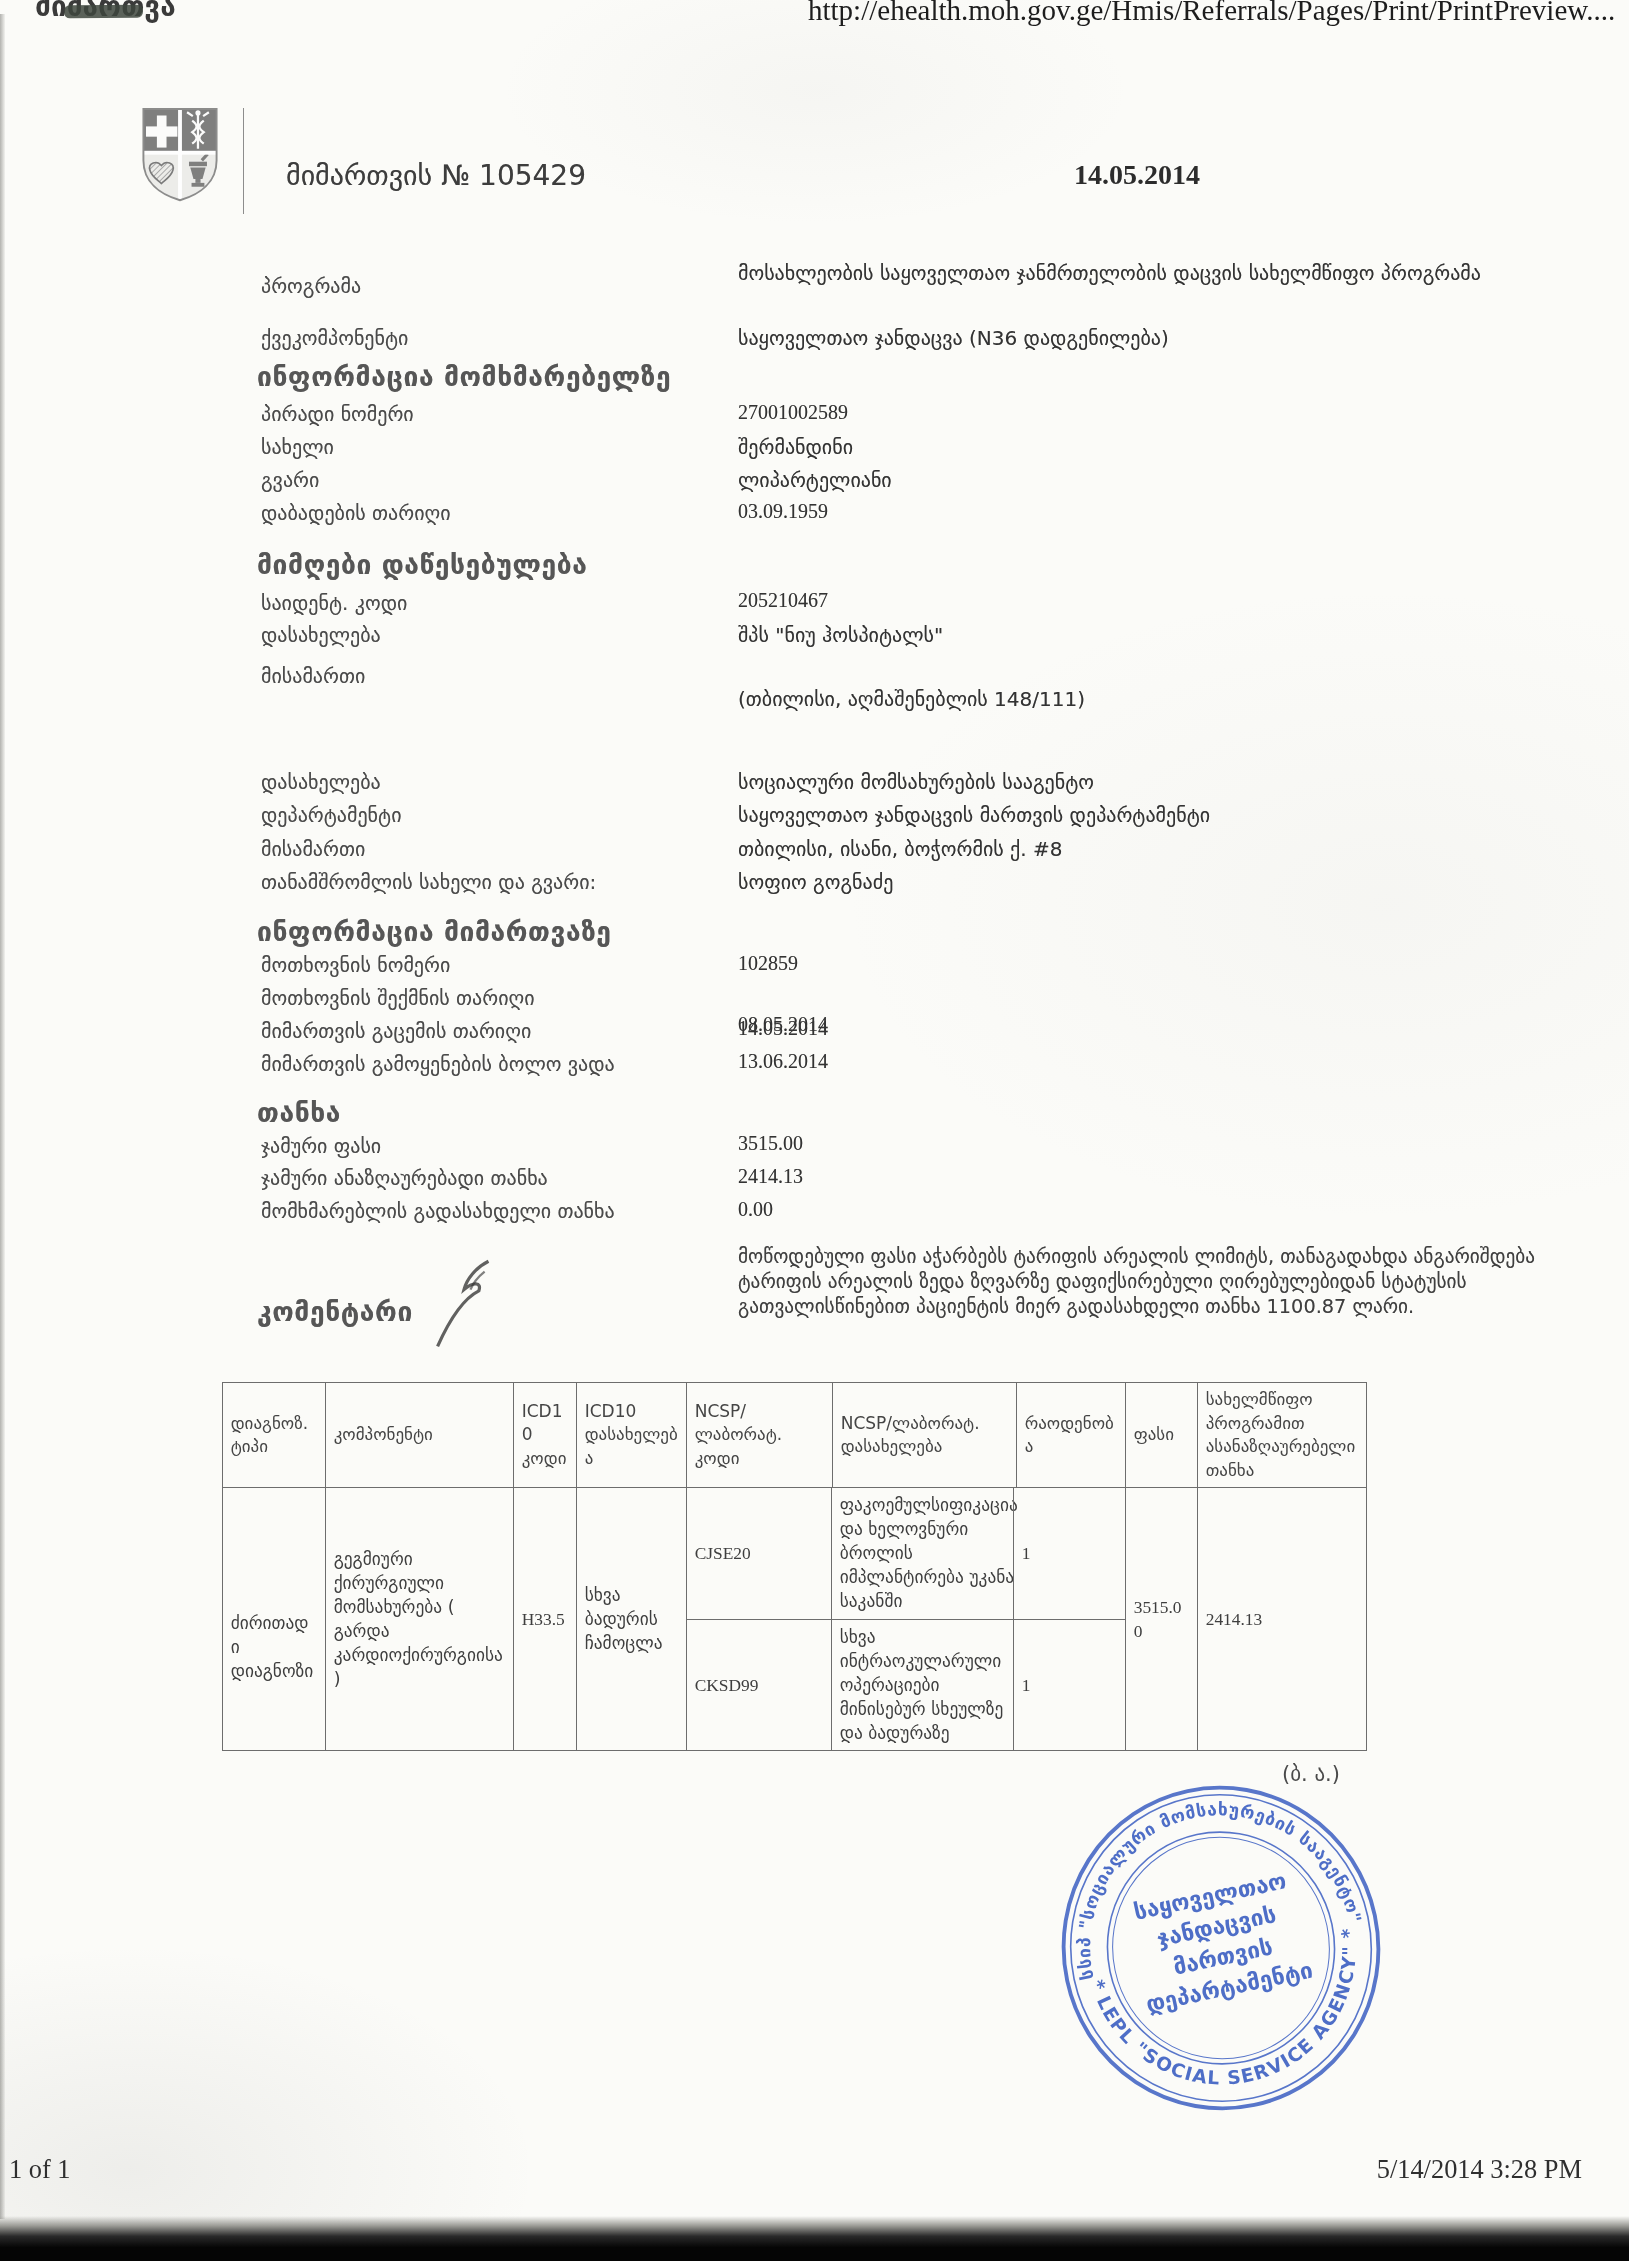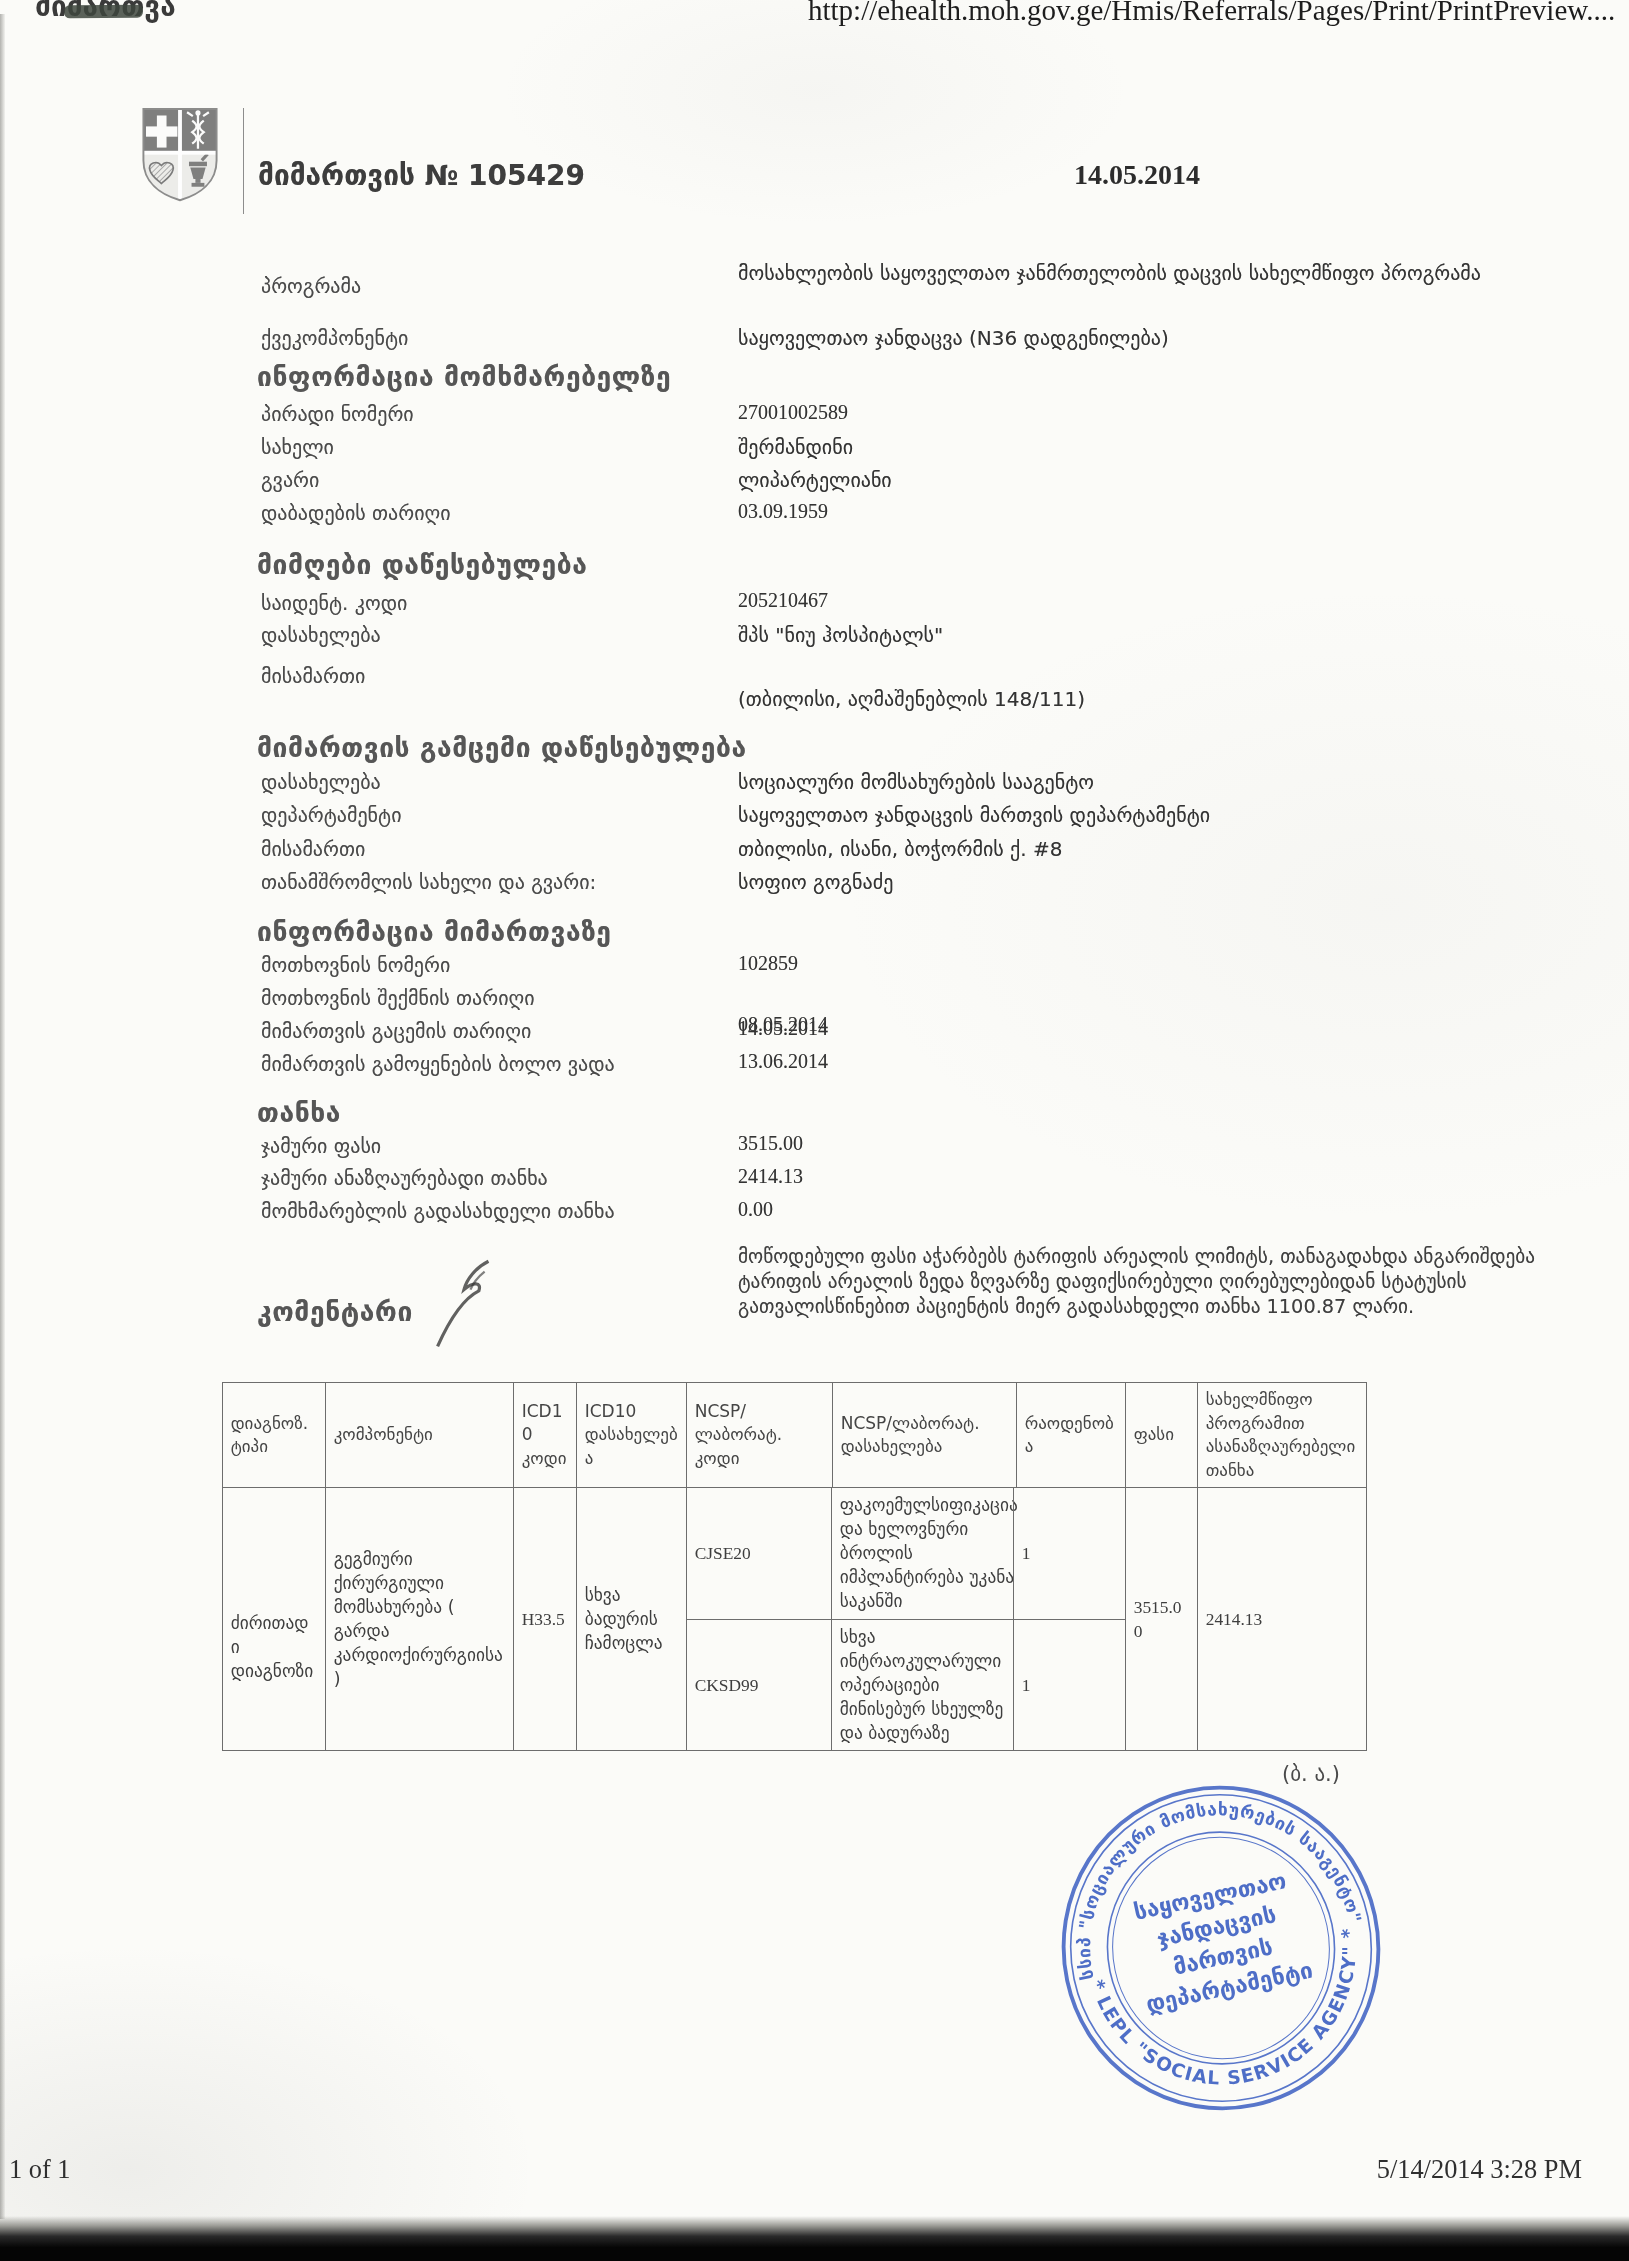--- a/index.html
+++ b/index.html
@@ -10,21 +10,21 @@
           radial-gradient(ellipse 774px 451px at 85% 40%, rgba(200,200,195,0.10), transparent 70%),
           radial-gradient(ellipse 451px 193px at 50% 4%, rgba(180,180,175,0.08), transparent 70%);}
   .abs{position:absolute;}
   .geo{font-family:"DejaVu Sans",sans-serif;}
   .ser{font-family:"Liberation Serif",serif;}
   .lbl{position:absolute;left:261px;font-size:20px;color:#4a4a4a;white-space:nowrap;text-shadow:0 0 0.6px rgba(80,80,80,.4);}
   .val{position:absolute;left:738px;font-size:20px;color:#333;text-shadow:0 0 0.6px rgba(60,60,60,.4);}
   .h{position:absolute;left:257px;font-size:26.4px;font-weight:bold;color:#565656;letter-spacing:0.6px;white-space:nowrap;text-shadow:0 0 0.6px rgba(90,90,90,.45);}
   .cuttext{font-size:28px;font-weight:bold;color:#3a3a3a;}
   .url{font-family:"Liberation Serif",serif;font-size:29px;color:#1d1d1d;white-space:nowrap;}
-  .title{font-size:28px;font-weight:bold;color:#3d3d3d;white-space:nowrap;text-shadow:0 0 0.6px rgba(70,70,70,.5);}
+  .title{font-size:28px;font-weight:normal;color:#3d3d3d;white-space:nowrap;text-shadow:0 0 0.6px rgba(70,70,70,.5);margin-left:28px;}
   .hdate{font-family:"Liberation Serif",serif;font-size:28px;font-weight:bold;color:#2c2c2c;}
   .footer{font-family:"Liberation Serif",serif;font-size:26.4px;color:#2f2f2f;white-space:nowrap;}
   .reftable{position:absolute;left:222px;top:1382px;width:1144px;border-collapse:collapse;table-layout:fixed;
             font-size:17.4px;color:#3e3e3e;}
   .reftable th,.reftable td{border:1.3px solid #6d6d6d;vertical-align:middle;padding:5.2px 7.7px;
             font-weight:normal;text-align:left;line-height:1.38;word-wrap:break-word;}
   .reftable th{height:90px;font-size:17px;color:#454545;}
   .subwrap{padding:0 !important;}
   .subrow{display:grid;grid-template-columns:144px 182px auto;align-items:center;}
   .subrow > div{padding:5.2px 7.7px;line-height:1.38;}
@@ -107,21 +107,20 @@
   <div class="val ser" style="top:500px;">03.09.1959</div>
 
   <div class="h" style="top:549px;">მიმღები დაწესებულება</div>
   <div class="lbl" style="top:591px;">საიდენტ. კოდი</div>
   <div class="val ser" style="top:589px;text-align:right;">205210467</div>
   <div class="lbl" style="top:623px;">დასახელება</div>
   <div class="val" style="top:623px;">შპს "ნიუ ჰოსპიტალს"</div>
   <div class="lbl" style="top:664px;">მისამართი</div>
   <div class="val" style="top:687px;">(თბილისი, აღმაშენებლის 148/111)</div>
 
-  <div class="h" style="top:732px;">მიმართვის გამცემი დაწესებულება</div>
   <div class="lbl" style="top:770px;">დასახელება</div>
   <div class="val" style="top:770px;">სოციალური მომსახურების სააგენტო</div>
   <div class="lbl" style="top:803px;">დეპარტამენტი</div>
   <div class="val" style="top:803px;">საყოველთაო ჯანდაცვის მართვის დეპარტამენტი</div>
   <div class="lbl" style="top:837px;">მისამართი</div>
   <div class="val" style="top:837px;">თბილისი, ისანი, ბოჭორმის ქ. #8</div>
   <div class="lbl" style="top:870px;">თანამშრომლის სახელი და გვარი:</div>
   <div class="val" style="top:870px;">სოფიო გოგნაძე</div>
 
   <div class="h" style="top:916px;">ინფორმაცია მიმართვაზე</div>

